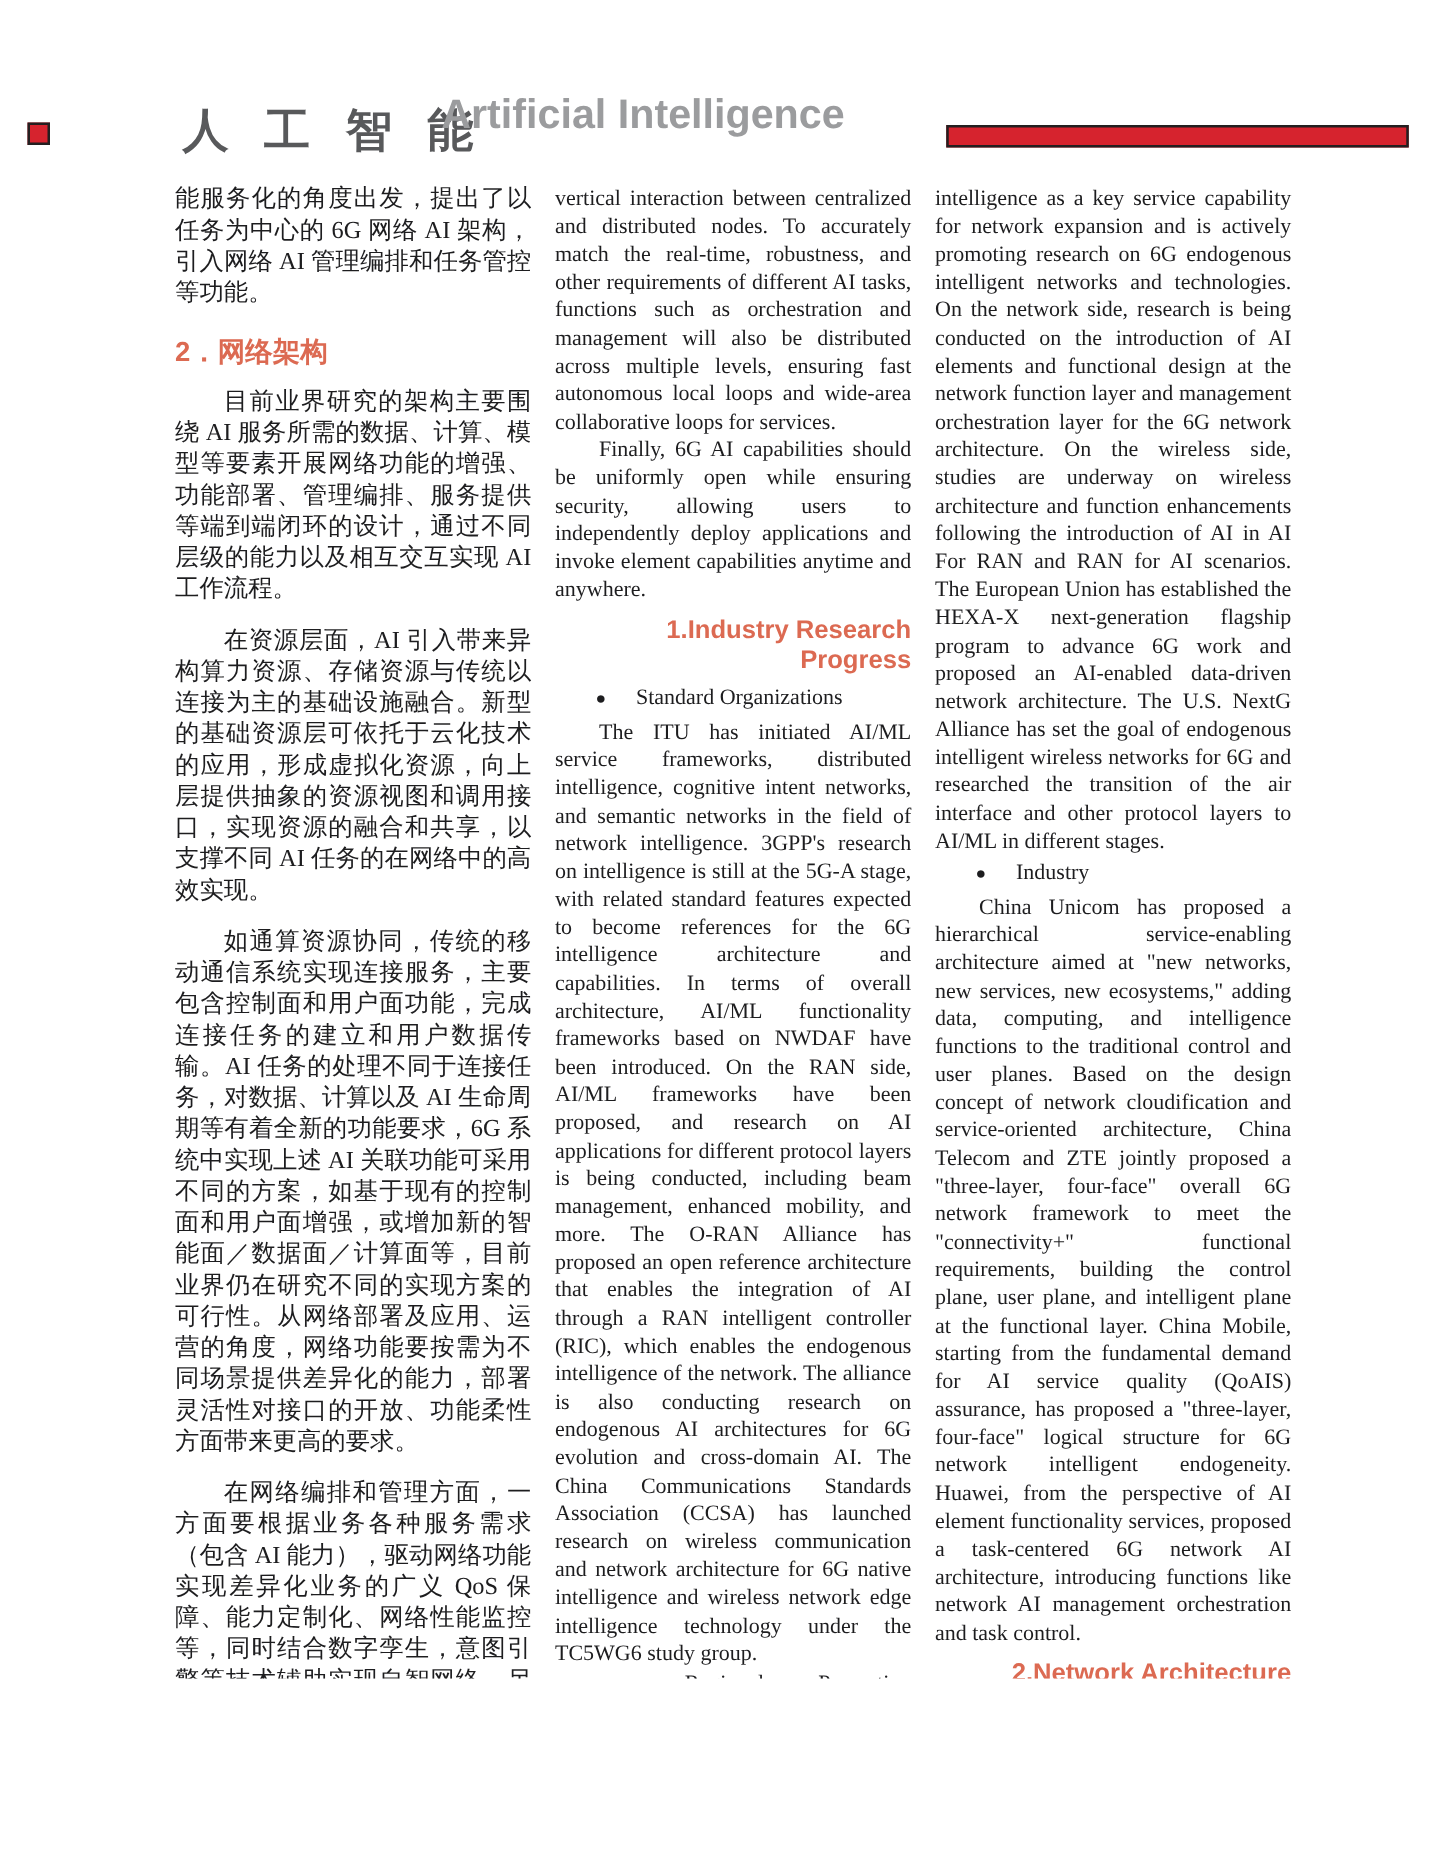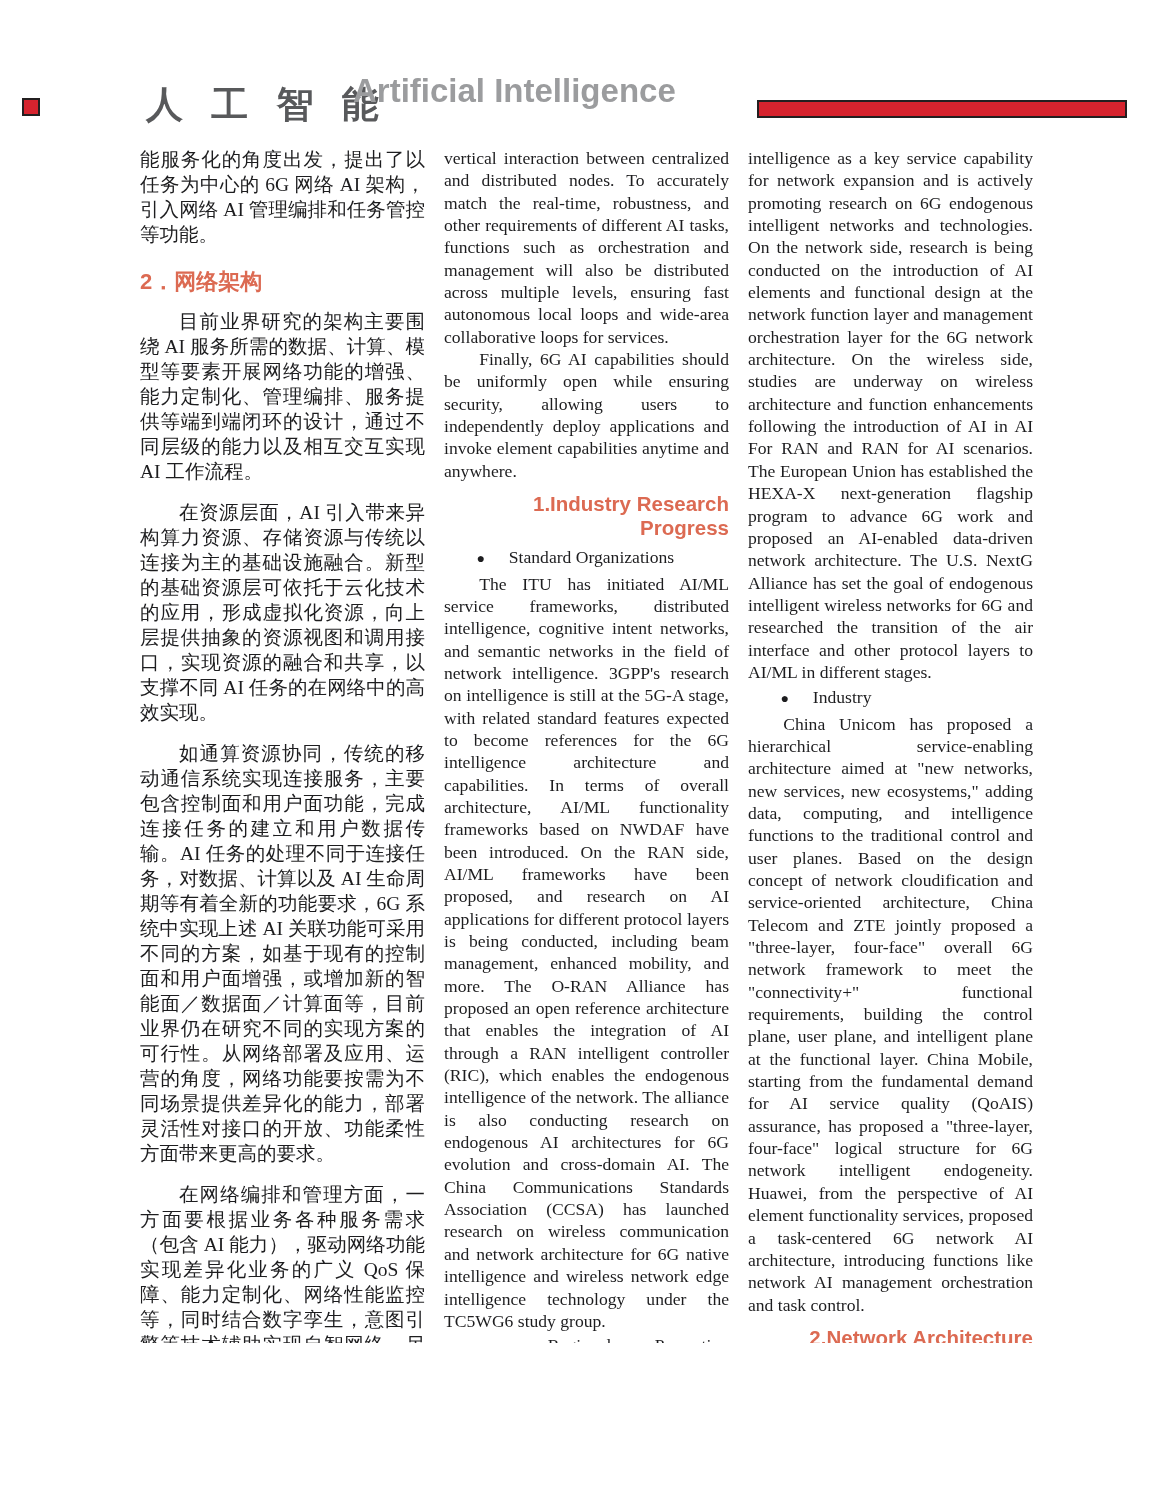--- a/index.html
+++ b/index.html
@@ -61,21 +61,21 @@
 
   <div class="hdr-square"></div>
   <div class="hdr-title-cn">人 工 智 能</div>
   <div class="hdr-title-en">Artificial Intelligence</div>
   <div class="hdr-bar"></div>
 
   <div class="cols">
     <div class="col col-cn">
         <div class="blk para">能服务化的角度出发，提出了以任务为中心的 6G 网络 AI 架构，引入网络 AI 管理编排和任务管控等功能。</div>
         <div class="blk heading-cn">2．网络架构</div>
-        <div class="blk para indent">目前业界研究的架构主要围绕 AI 服务所需的数据、计算、模型等要素开展网络功能的增强、能力定制化、管理编排、服务提供等端到端闭环的设计，通过不同层级的能力以及相互交互实现 AI 工作流程。</div>
+        <div class="blk para indent">目前业界研究的架构主要围绕 AI 服务所需的数据、计算、模型等要素开展网络功能的增强、功能部署、管理编排、服务提供等端到端闭环的设计，通过不同层级的能力以及相互交互实现 AI 工作流程。</div>
         <div class="blk para indent">在资源层面，AI 引入带来异构算力资源、存储资源与传统以连接为主的基础设施融合。新型的基础资源层可依托于云化技术的应用，形成虚拟化资源，向上层提供抽象的资源视图和调用接口，实现资源的融合和共享，以支撑不同 AI 任务的在网络中的高效实现。</div>
         <div class="blk para indent">如通算资源协同，传统的移动通信系统实现连接服务，主要包含控制面和用户面功能，完成连接任务的建立和用户数据传输。AI 任务的处理不同于连接任务，对数据、计算以及 AI 生命周期等有着全新的功能要求，6G 系统中实现上述 AI 关联功能可采用不同的方案，如基于现有的控制面和用户面增强，或增加新的智能面／数据面／计算面等，目前业界仍在研究不同的实现方案的可行性。从网络部署及应用、运营的角度，网络功能要按需为不同场景提供差异化的能力，部署灵活性对接口的开放、功能柔性方面带来更高的要求。</div>
         <div class="blk para indent flush">在网络编排和管理方面，一方面要根据业务各种服务需求（包含 AI 能力），驱动网络功能实现差异化业务的广义 QoS 保障、能力定制化、网络性能监控等，同时结合数字孪生，意图引擎等技术辅助实现自智网络。另一方面，AI 要辅助不同维度的资源实现协同管理编排，如通算资源协同，基于无线空口资源和算力资源的信息感知，动态选择满足业务需求的最优调度策略，实现通算资源效率和服务质量的全局优化。传统的网络中的编排或管理往往局限在独立的网域，难以实现系统层面的拉通，6G 系统中主</div>
       </div>
     <div class="col col-en">
         <div class="blk para">vertical interaction between centralized and distributed nodes. To accurately match the real-time, robustness, and other requirements of different AI tasks, functions such as orchestration and management will also be distributed across multiple levels, ensuring fast autonomous local loops and wide-area collaborative loops for services.</div>
         <div class="blk para indent">Finally, 6G AI capabilities should be uniformly open while ensuring security, allowing users to independently deploy applications and invoke element capabilities anytime and anywhere.</div>
         <div class="blk subheading">1.Industry Research Progress</div>
         <div class="blk bullet"><span class="marker">●</span><span>Standard Organizations</span></div>
         <div class="blk para indent">The ITU has initiated AI/ML service frameworks, distributed intelligence, cognitive intent networks, and semantic networks in the field of network intelligence. 3GPP's research on intelligence is still at the 5G-A stage, with related standard features expected to become references for the 6G intelligence architecture and capabilities. In terms of overall architecture, AI/ML functionality frameworks based on NWDAF have been introduced. On the RAN side, AI/ML frameworks have been proposed, and research on AI applications for different protocol layers is being conducted, including beam management, enhanced mobility, and more. The O-RAN Alliance has proposed an open reference architecture that enables the integration of AI through a RAN intelligent controller (RIC), which enables the endogenous intelligence of the network. The alliance is also conducting research on endogenous AI architectures for 6G evolution and cross-domain AI. The China Communications Standards Association (CCSA) has launched research on wireless communication and network architecture for 6G native intelligence and wireless network edge intelligence technology under the TC5WG6 study group.</div>

